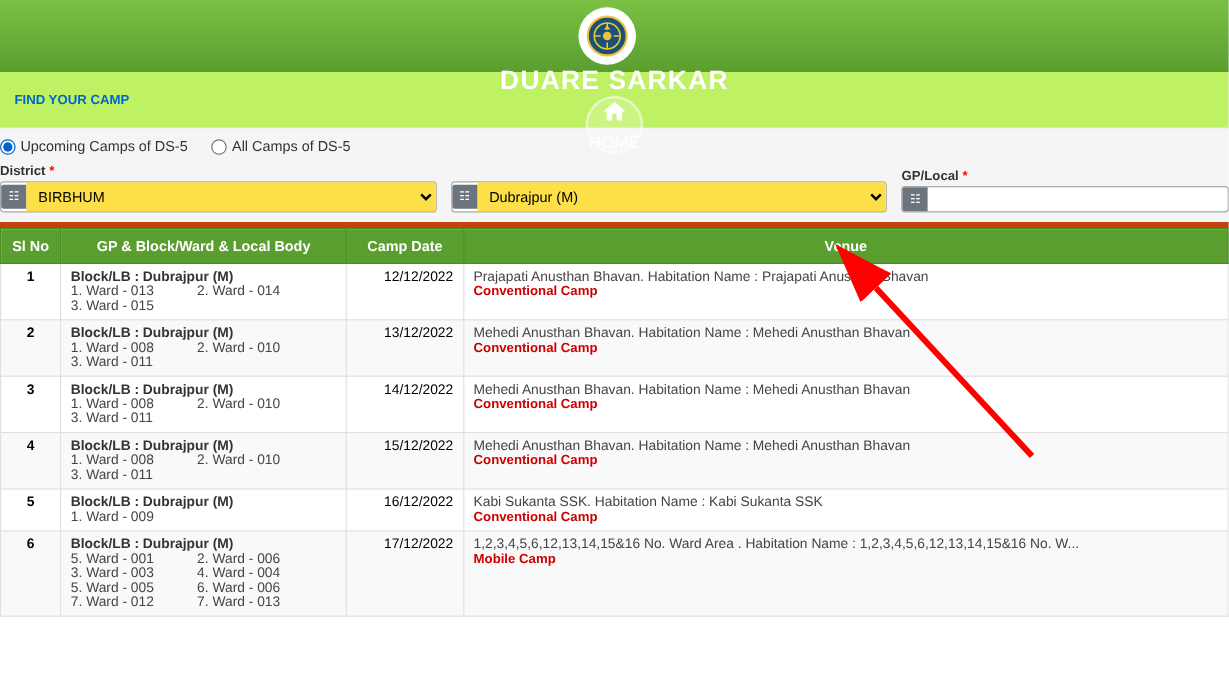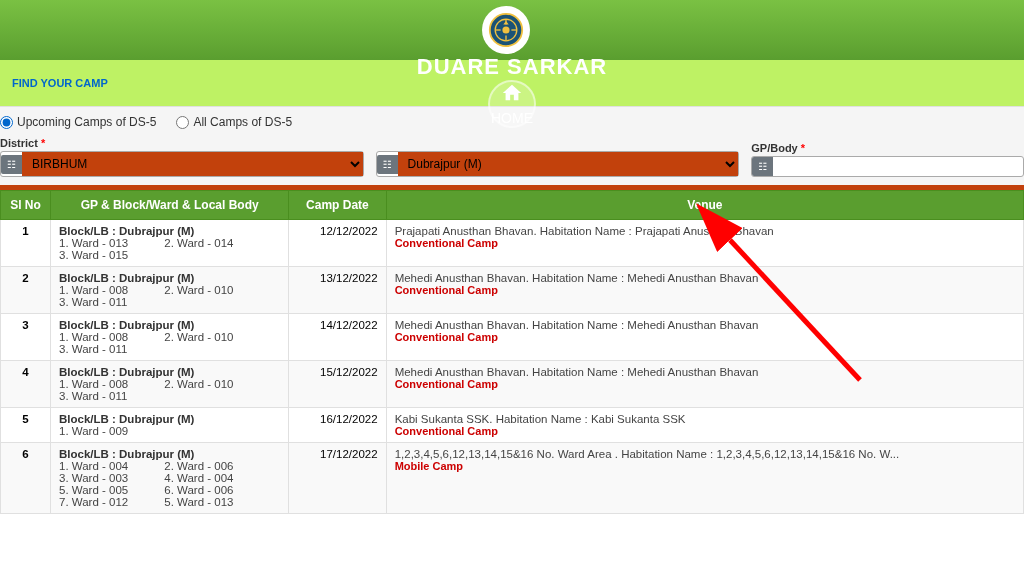--- a/index.html
+++ b/index.html
@@ -60,21 +60,21 @@
     .dropdowns-row { display: flex; gap: 12px; align-items: flex-end; }
     .dropdown-group { display: flex; flex-direction: column; gap: 2px; }
     .dropdown-group.district { flex: 2; }
     .dropdown-group.block { flex: 2; }
     .dropdown-group.gp { flex: 1.5; }
     .dropdown-label { font-size: 11px; color: #333; font-weight: bold; }
     .dropdown-label .required { color: red; }
     .dropdown-input-wrap { display: flex; align-items: center; border: 1px solid #aaa; background: #fff; border-radius: 3px; }
     .dropdown-icon { background: #6c757d; color: #fff; padding: 4px 6px; font-size: 10px; border-radius: 2px 0 0 2px; }
     .dropdown-select {
-      border: none; outline: none; font-size: 12px; padding: 4px 6px; flex: 1; background: #c2410c;
+      border: none; outline: none; font-size: 12px; padding: 4px 6px; flex: 1; background: #fde047;
       cursor: pointer;
     }
 
     
     .table-area { overflow-y: auto; height: calc(576px - 60px - 28px - 72px - 4px); }
     table { width: 100%; border-collapse: collapse; font-size: 11.5px; }
     thead tr { background: #5a9e2f; color: #fff; }
     thead th { padding: 7px 8px; text-align: center; border: 1px solid #4a8e1f; font-size: 12px; }
     tbody tr:nth-child(odd) { background: #fff; }
     tbody tr:nth-child(even) { background: #f9f9f9; }
@@ -151,21 +151,21 @@
     <div class="dropdown-group block">
       <div class="dropdown-input-wrap">
         <span class="dropdown-icon">☷</span>
         <select class="dropdown-select">
           <option>Dubrajpur (M)</option>
         </select>
       </div>
     </div>
     <div class="dropdown-group gp">
       <div class="dropdown-label">
-        <span>GP/Body</span> <span class="required">*</span>
+        <span>GP/Local</span> <span class="required">*</span>
       </div>
       <div class="dropdown-input-wrap">
         <span class="dropdown-icon">☷</span>
       </div>
     </div>
   </div>
 </div>
 
 <div class="table-area">
   <table>
@@ -262,34 +262,34 @@
           <td>
             <div class="venue-name">Kabi Sukanta SSK. Habitation Name : Kabi Sukanta SSK</div>
             <div class="venue-type">Conventional Camp</div>
           </td>
         </tr>
         <tr>
           <td class="slno">6</td>
           <td>
             <div class="block-lb">Block/LB : Dubrajpur (M)</div>
             <div class="ward-row">
-              <span>1. Ward - 004</span>
+              <span>5. Ward - 001</span>
               <span>2. Ward - 006</span>
             </div>
             <div class="ward-row">
               <span>3. Ward - 003</span>
               <span>4. Ward - 004</span>
             </div>
             <div class="ward-row">
               <span>5. Ward - 005</span>
               <span>6. Ward - 006</span>
             </div>
             <div class="ward-row">
               <span>7. Ward - 012</span>
-              <span>5. Ward - 013</span>
+              <span>7. Ward - 013</span>
             </div>
           </td>
           <td class="camp-date">17/12/2022</td>
           <td>
             <div class="venue-name">1,2,3,4,5,6,12,13,14,15&amp;16 No. Ward Area . Habitation Name : 1,2,3,4,5,6,12,13,14,15&amp;16 No. W...</div>
             <div class="venue-type">Mobile Camp</div>
           </td>
         </tr>
       </tbody>
   </table>

